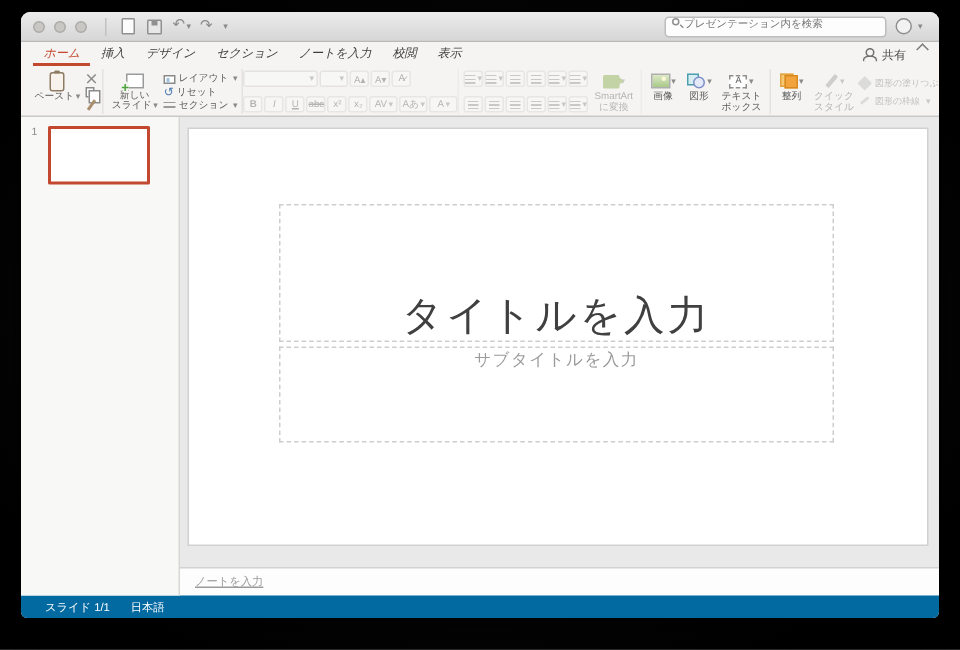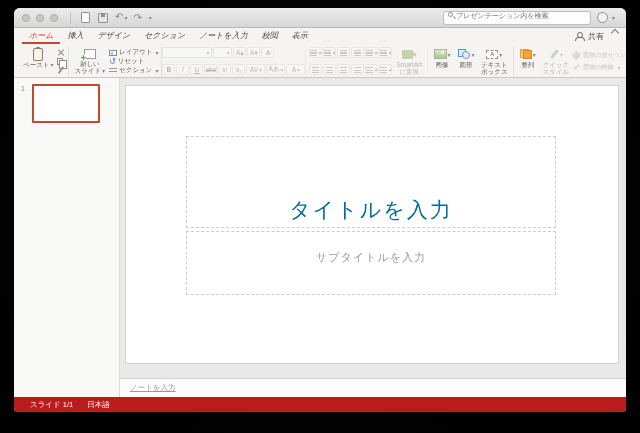--- a/index.html
+++ b/index.html
@@ -152,31 +152,31 @@
   .slideno { position:absolute; left:7px; top:7px; font-size:7px; color:#8A8A8A; }
   .thumb { position:absolute; left:18px; top:6px; width:68px; height:39px;
     background:#fff; border:2px solid #C2492F; border-radius:1px; }
   .main { flex:1; display:flex; flex-direction:column; min-width:0; }
   .canvas { flex:1; background:#E9E9E9; position:relative; }
   .slide { position:absolute; left:6px; top:8px; width:492px; height:277px;
     background:#fff; box-shadow:0 0 0 1px rgba(0,0,0,.10); }
   .ph { position:absolute; border:1px dashed #CDCDCD; }
   .ph-title { left:60px; top:50px; width:370px; height:92px; display:flex;
     align-items:flex-end; justify-content:center; }
-  .ph-title span { font-size:21px; color:#0369a1; letter-spacing:2px; line-height:34px;
+  .ph-title span { font-size:27px; color:#404040; letter-spacing:2px; line-height:34px;
     font-weight:300; }
   .ph-sub { left:60px; top:145px; width:370px; height:64px; display:flex;
     justify-content:center; }
-  .ph-sub span { font-size:11px; color:#9A9A9A; margin-top:18px; letter-spacing:1px; }
+  .ph-sub span { font-size:11px; color:#9A9A9A; margin-top:0; letter-spacing:1px; }
   .notesbar { height:19px; flex:0 0 19px; background:#FDFDFD;
     border-top:1px solid #D2D2D0; display:flex; align-items:center; padding-left:10px; }
   .notesbar span { font-size:7.5px; color:#9A9A9A;text-decoration:underline; }
 
   
-  .statusbar { height:15px; flex:0 0 15px; background:#b91c1c; display:flex;
+  .statusbar { height:15px; flex:0 0 15px; background:#0369a1; display:flex;
     align-items:center; color:#fff; font-size:7.5px; padding:0 8px 0 16px; gap:14px; }
   .sb-right { margin-left:auto; display:flex; align-items:center; gap:9px; }
   .sb-item { display:flex; align-items:center; gap:3px; white-space:nowrap; }
   .ic-note { width:7px; height:7px; border:1px solid #fff; position:relative; }
   .ic-note::after { content:""; position:absolute; left:1px; top:2px; width:4px;
     height:1px; background:#fff; box-shadow:0 2px 0 #fff; }
   .ic-comment { width:8px; height:6px; background:#fff; border-radius:1px;
     position:relative; }
   .ic-comment::after { content:""; position:absolute; left:1px; bottom:-2px; width:0;
     height:0; border-top:2px solid #fff; border-right:3px solid transparent; }

